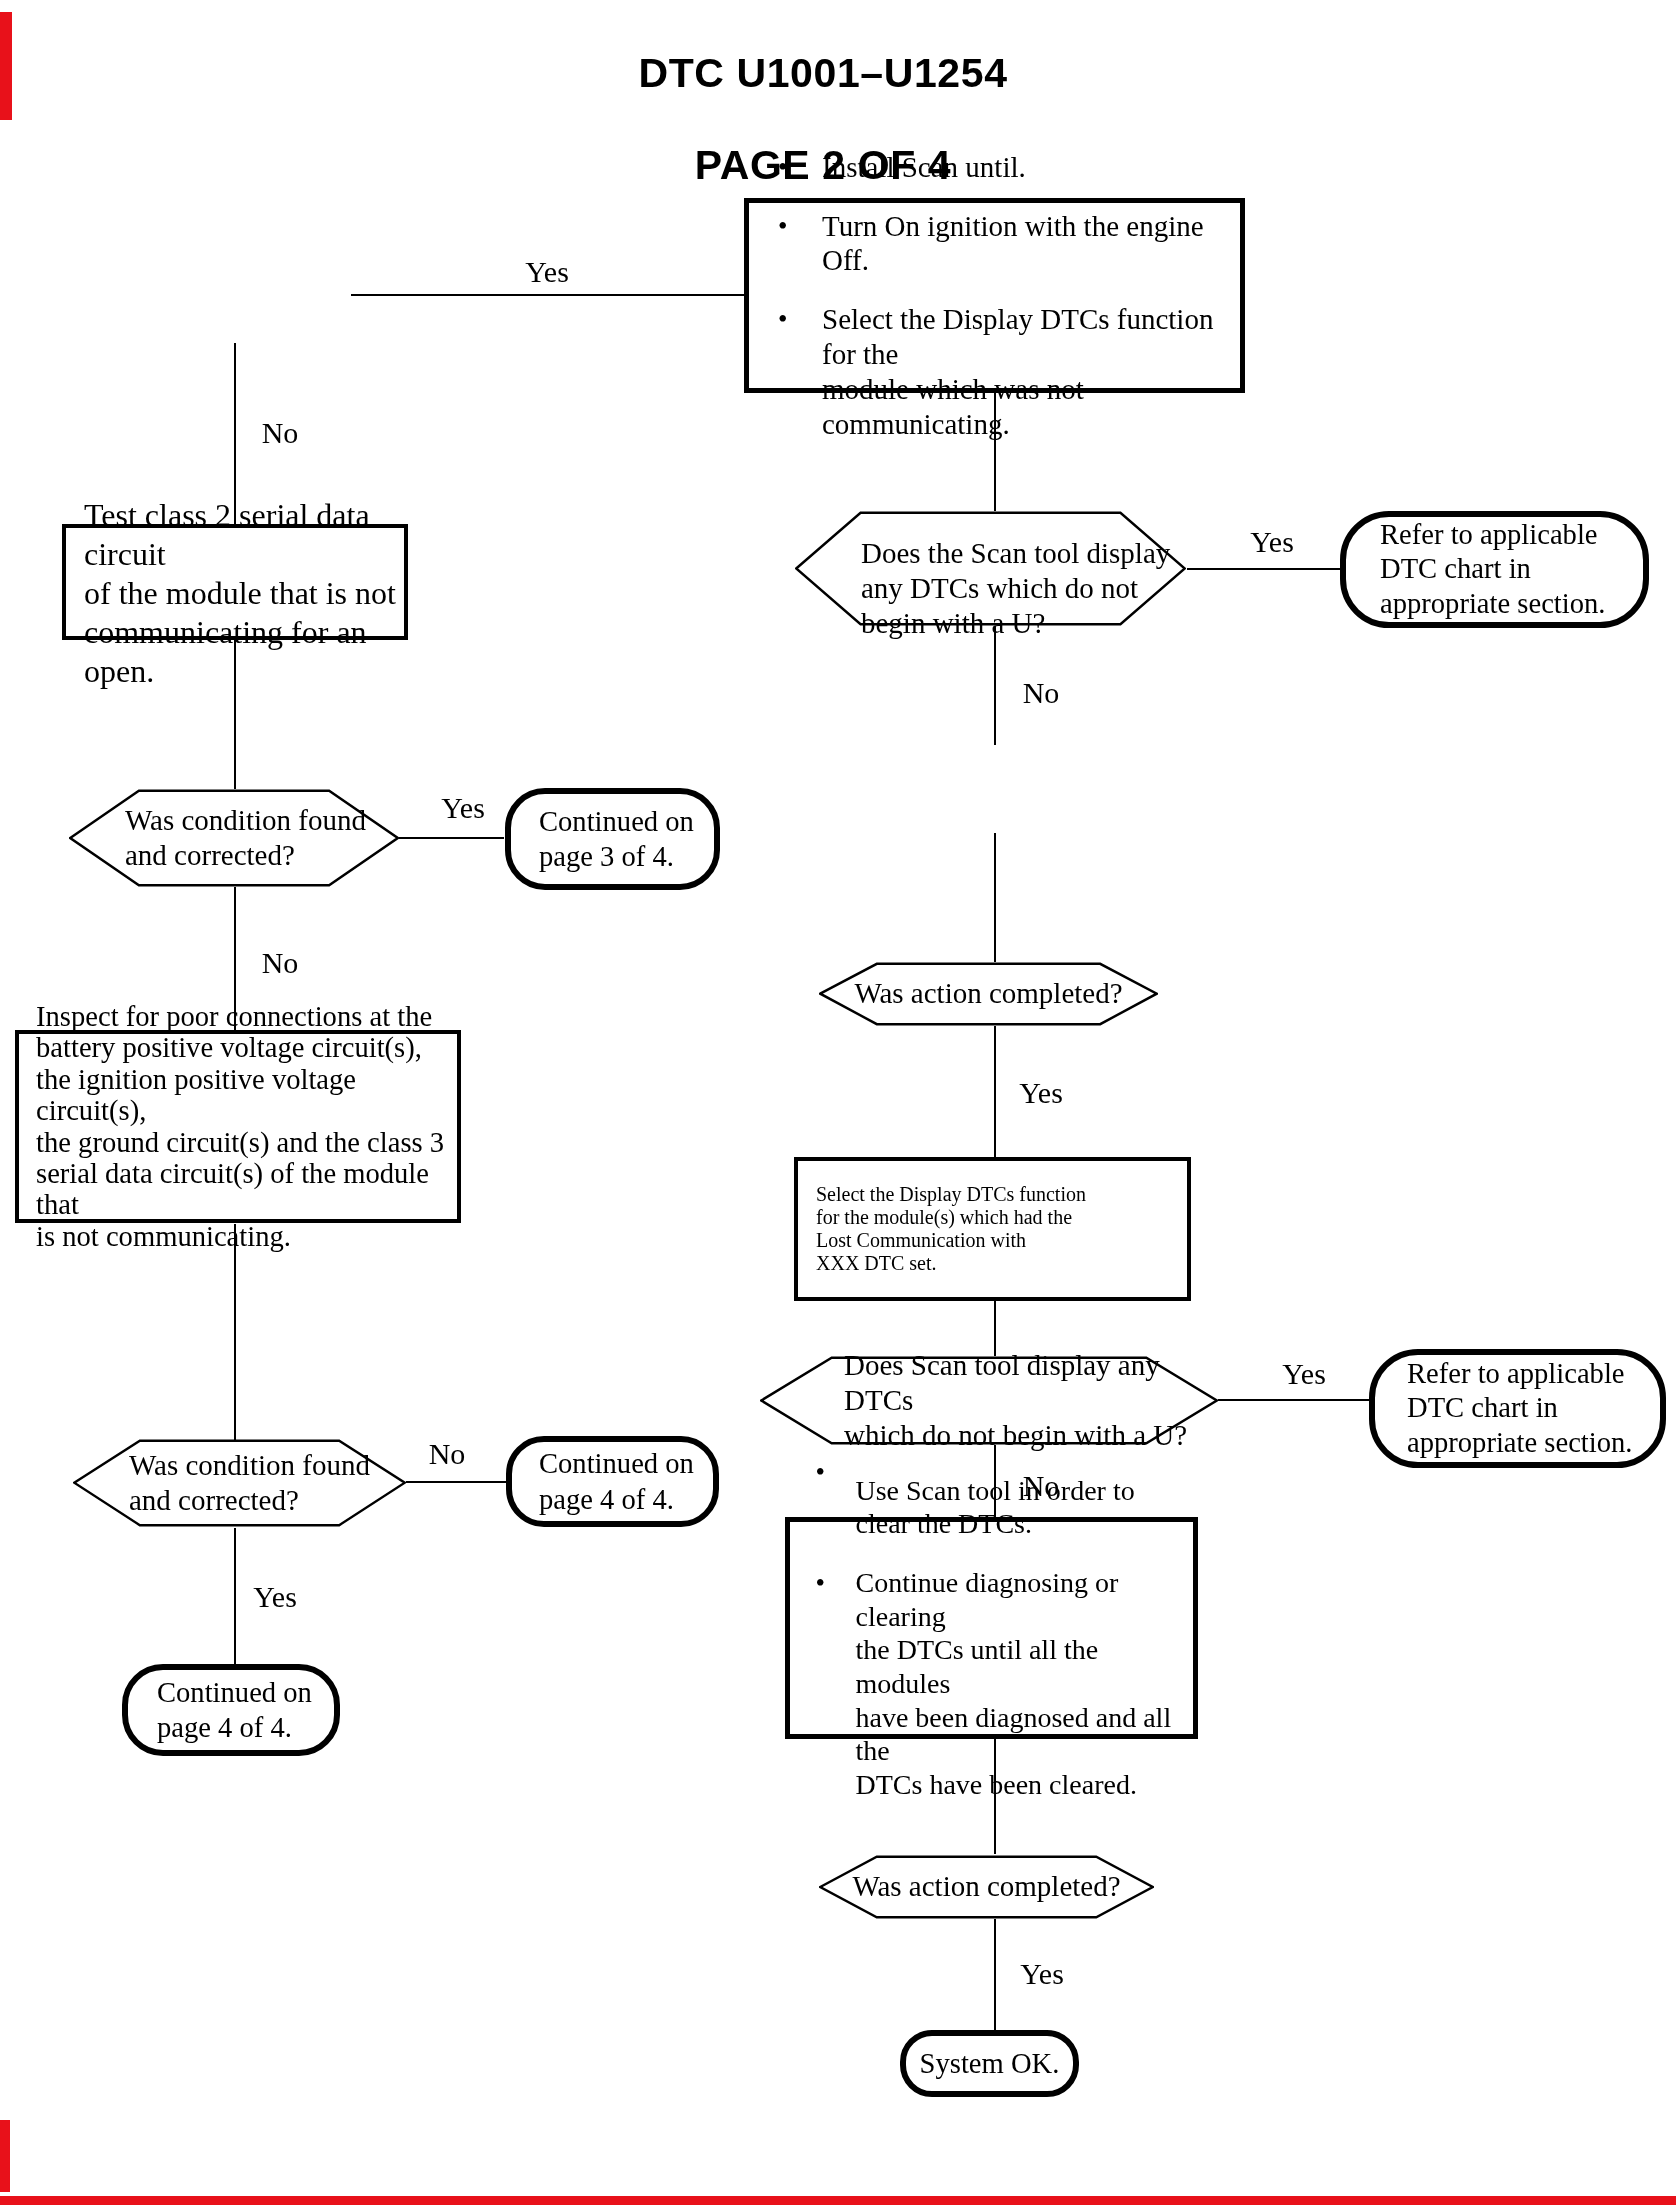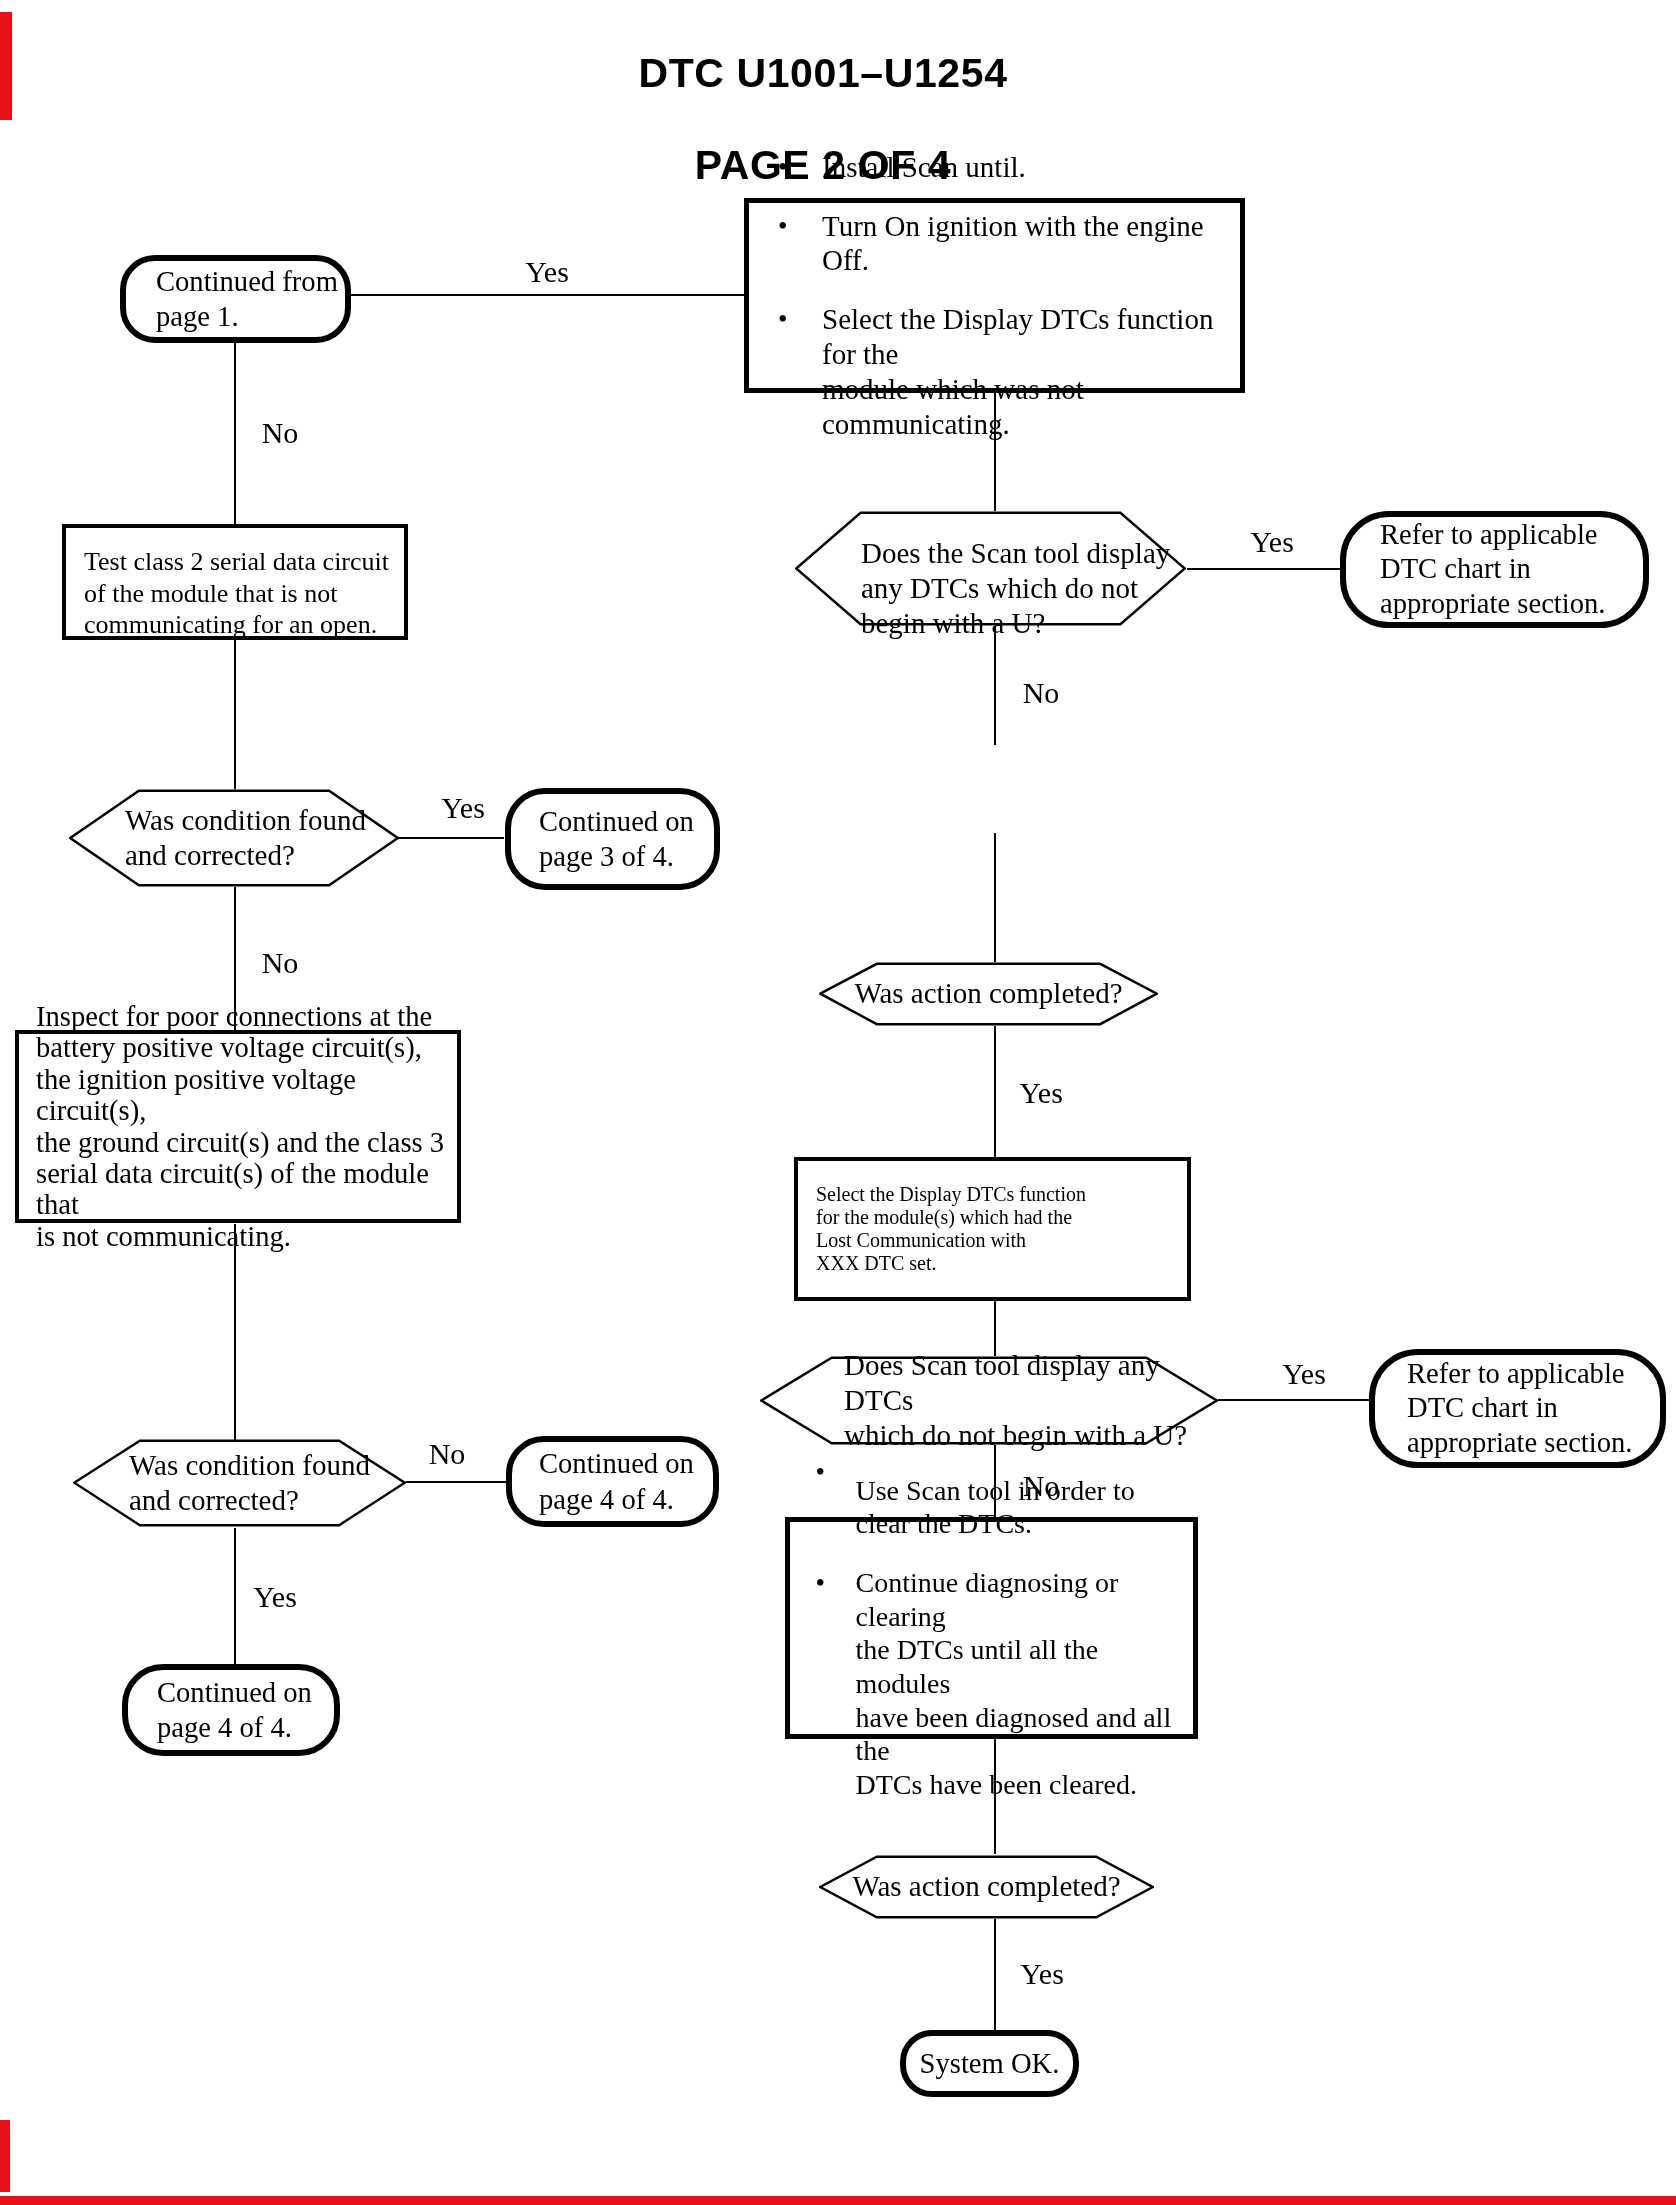--- a/index.html
+++ b/index.html
@@ -104,24 +104,20 @@
   <div class="edge-label" style="left:280px;top:963px;">No</div>
   <div class="edge-label" style="left:447px;top:1454px;">No</div>
   <div class="edge-label" style="left:275px;top:1597px;">Yes</div>
   <div class="edge-label" style="left:1272px;top:542px;">Yes</div>
   <div class="edge-label" style="left:1041px;top:693px;">No</div>
   <div class="edge-label" style="left:1041px;top:1093px;">Yes</div>
   <div class="edge-label" style="left:1304px;top:1374px;">Yes</div>
   <div class="edge-label" style="left:1041px;top:1486px;">No</div>
   <div class="edge-label" style="left:1042px;top:1974px;">Yes</div>
 
-  <div class="terminator" style="left:120px;top:255px;width:231px;height:88px;border-radius:35px;padding-left:30px;">
-    <div class="node-text" style="font-size:28.6px;">Continued from
-page 1.</div>
-  </div>
 
   <div class="terminator" style="left:505px;top:788px;width:215px;height:102px;border-radius:40px;padding-left:28px;">
     <div class="node-text" style="font-size:28.6px;">Continued on
 page 3 of 4.</div>
   </div>
 
   <div class="terminator" style="left:1340px;top:511px;width:309px;height:117px;border-radius:49px;padding-left:34px;">
     <div class="node-text" style="font-size:28.6px;line-height:1.2;">Refer to applicable
 DTC chart in
 appropriate section.</div>
@@ -159,21 +155,21 @@
       </div>
       <div class="li">
         <span class="dot" style="width:44px;">•</span>
         <span class="li-text">Select the Display DTCs function for the
 module which was not communicating.</span>
       </div>
     </div>
   </div>
 
   <div class="box" style="left:62px;top:524px;width:346px;height:116px;padding-left:18px;">
-    <div class="node-text" style="font-size:26px;line-height:1.22;margin-top:23px;">Test class 2 serial data circuit
+    <div class="node-text" style="font-size:32px;line-height:1.22;margin-top:23px;">Test class 2 serial data circuit
 of the module that is not
 communicating for an open.</div>
   </div>
 
 
   <div class="box" style="left:15px;top:1030px;width:446px;height:193px;padding-left:17px;">
     <div class="node-text" style="font-size:28.6px;line-height:1.1;">Inspect for poor connections at the
 battery positive voltage circuit(s),
 the ignition positive voltage circuit(s),
 the ground circuit(s) and the class 3

